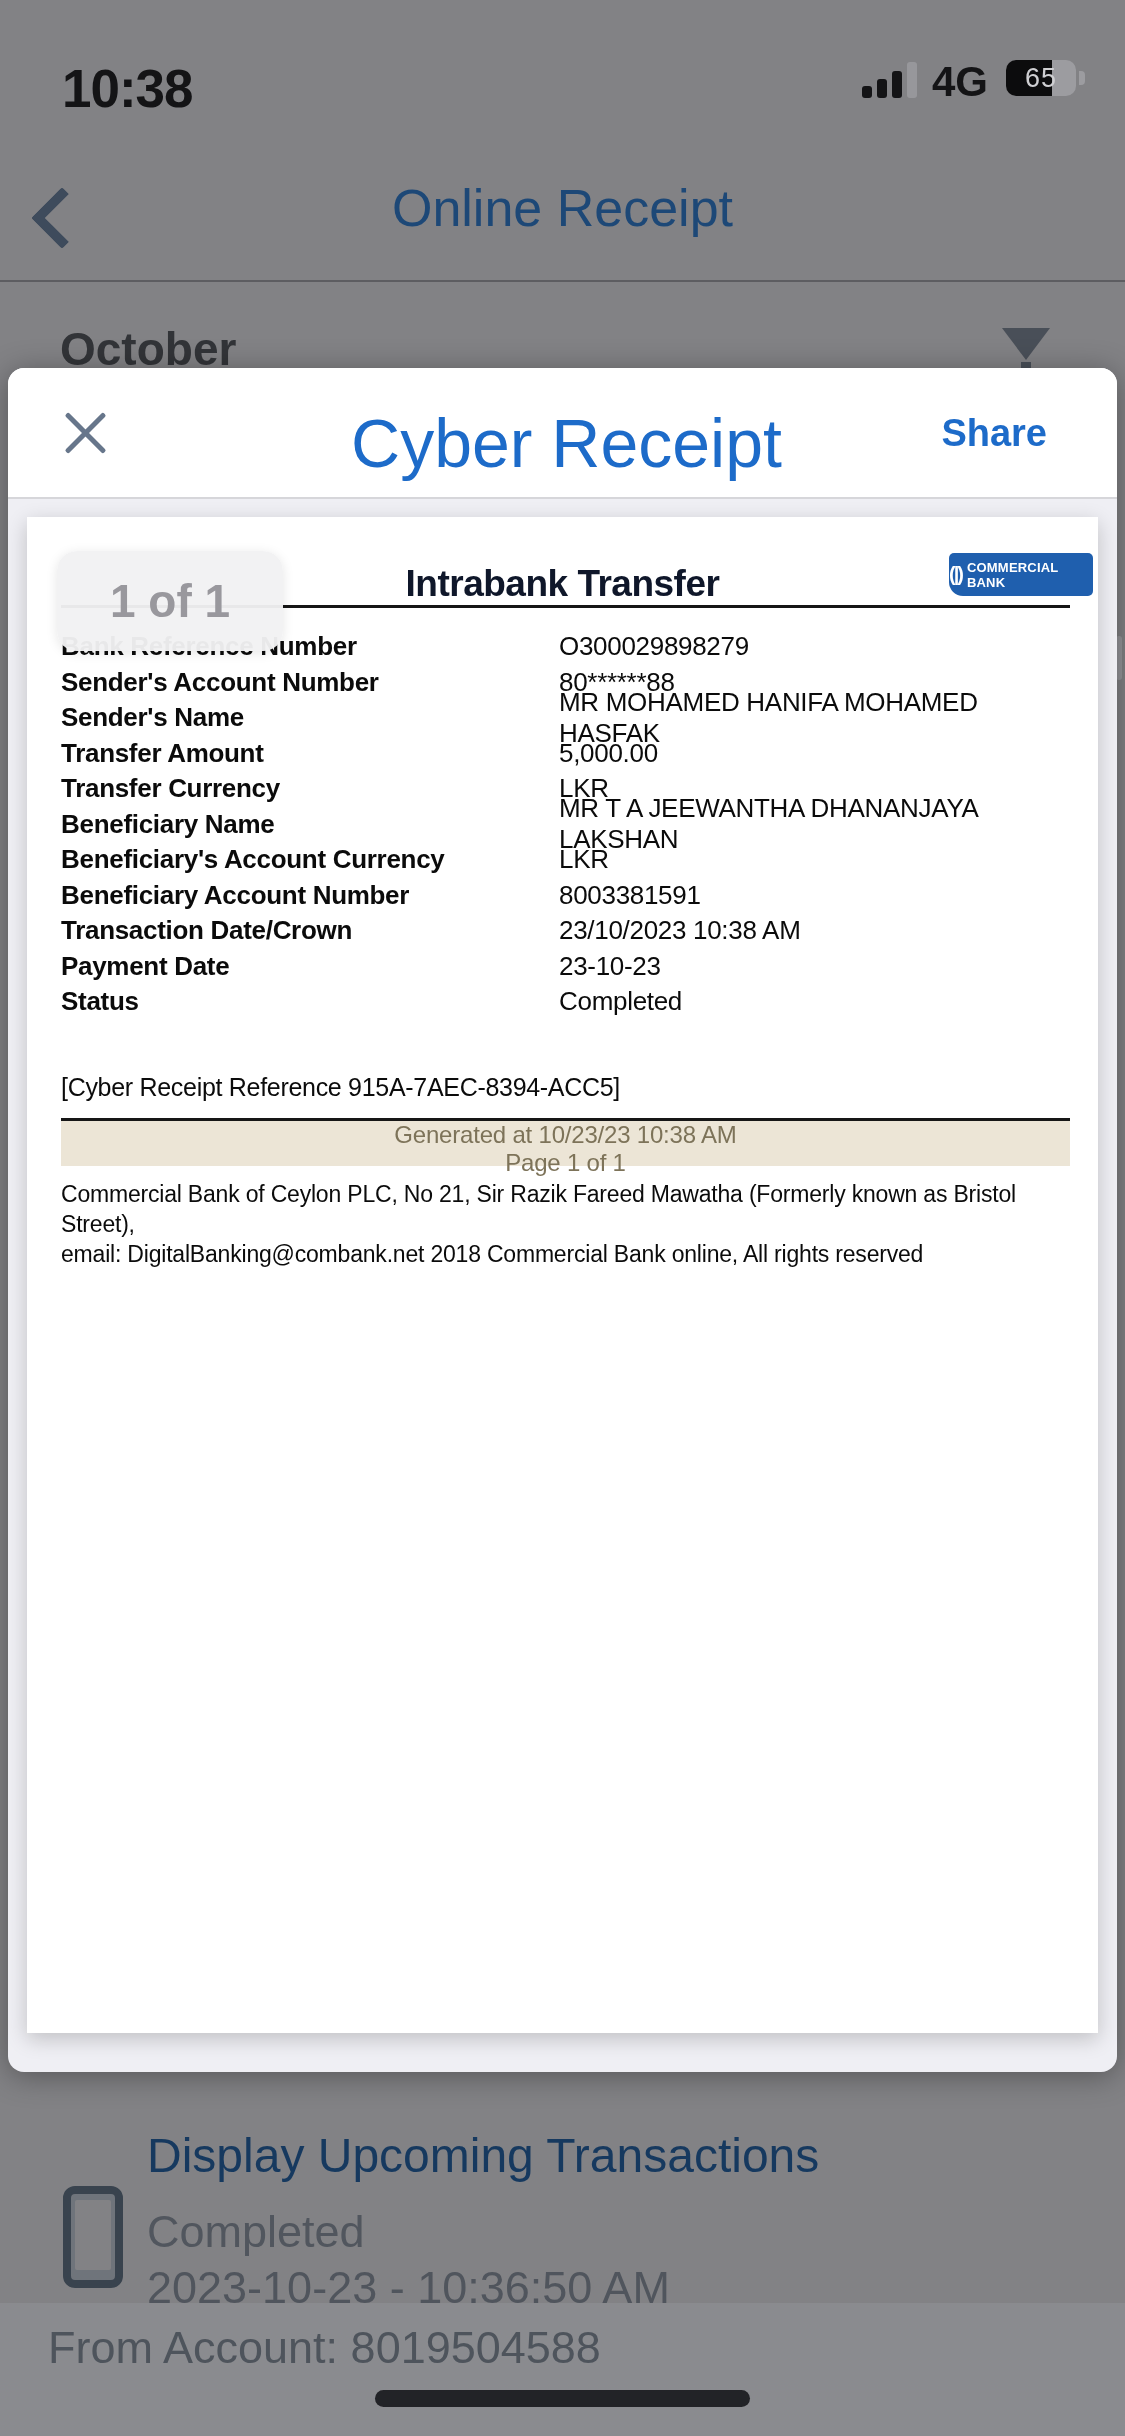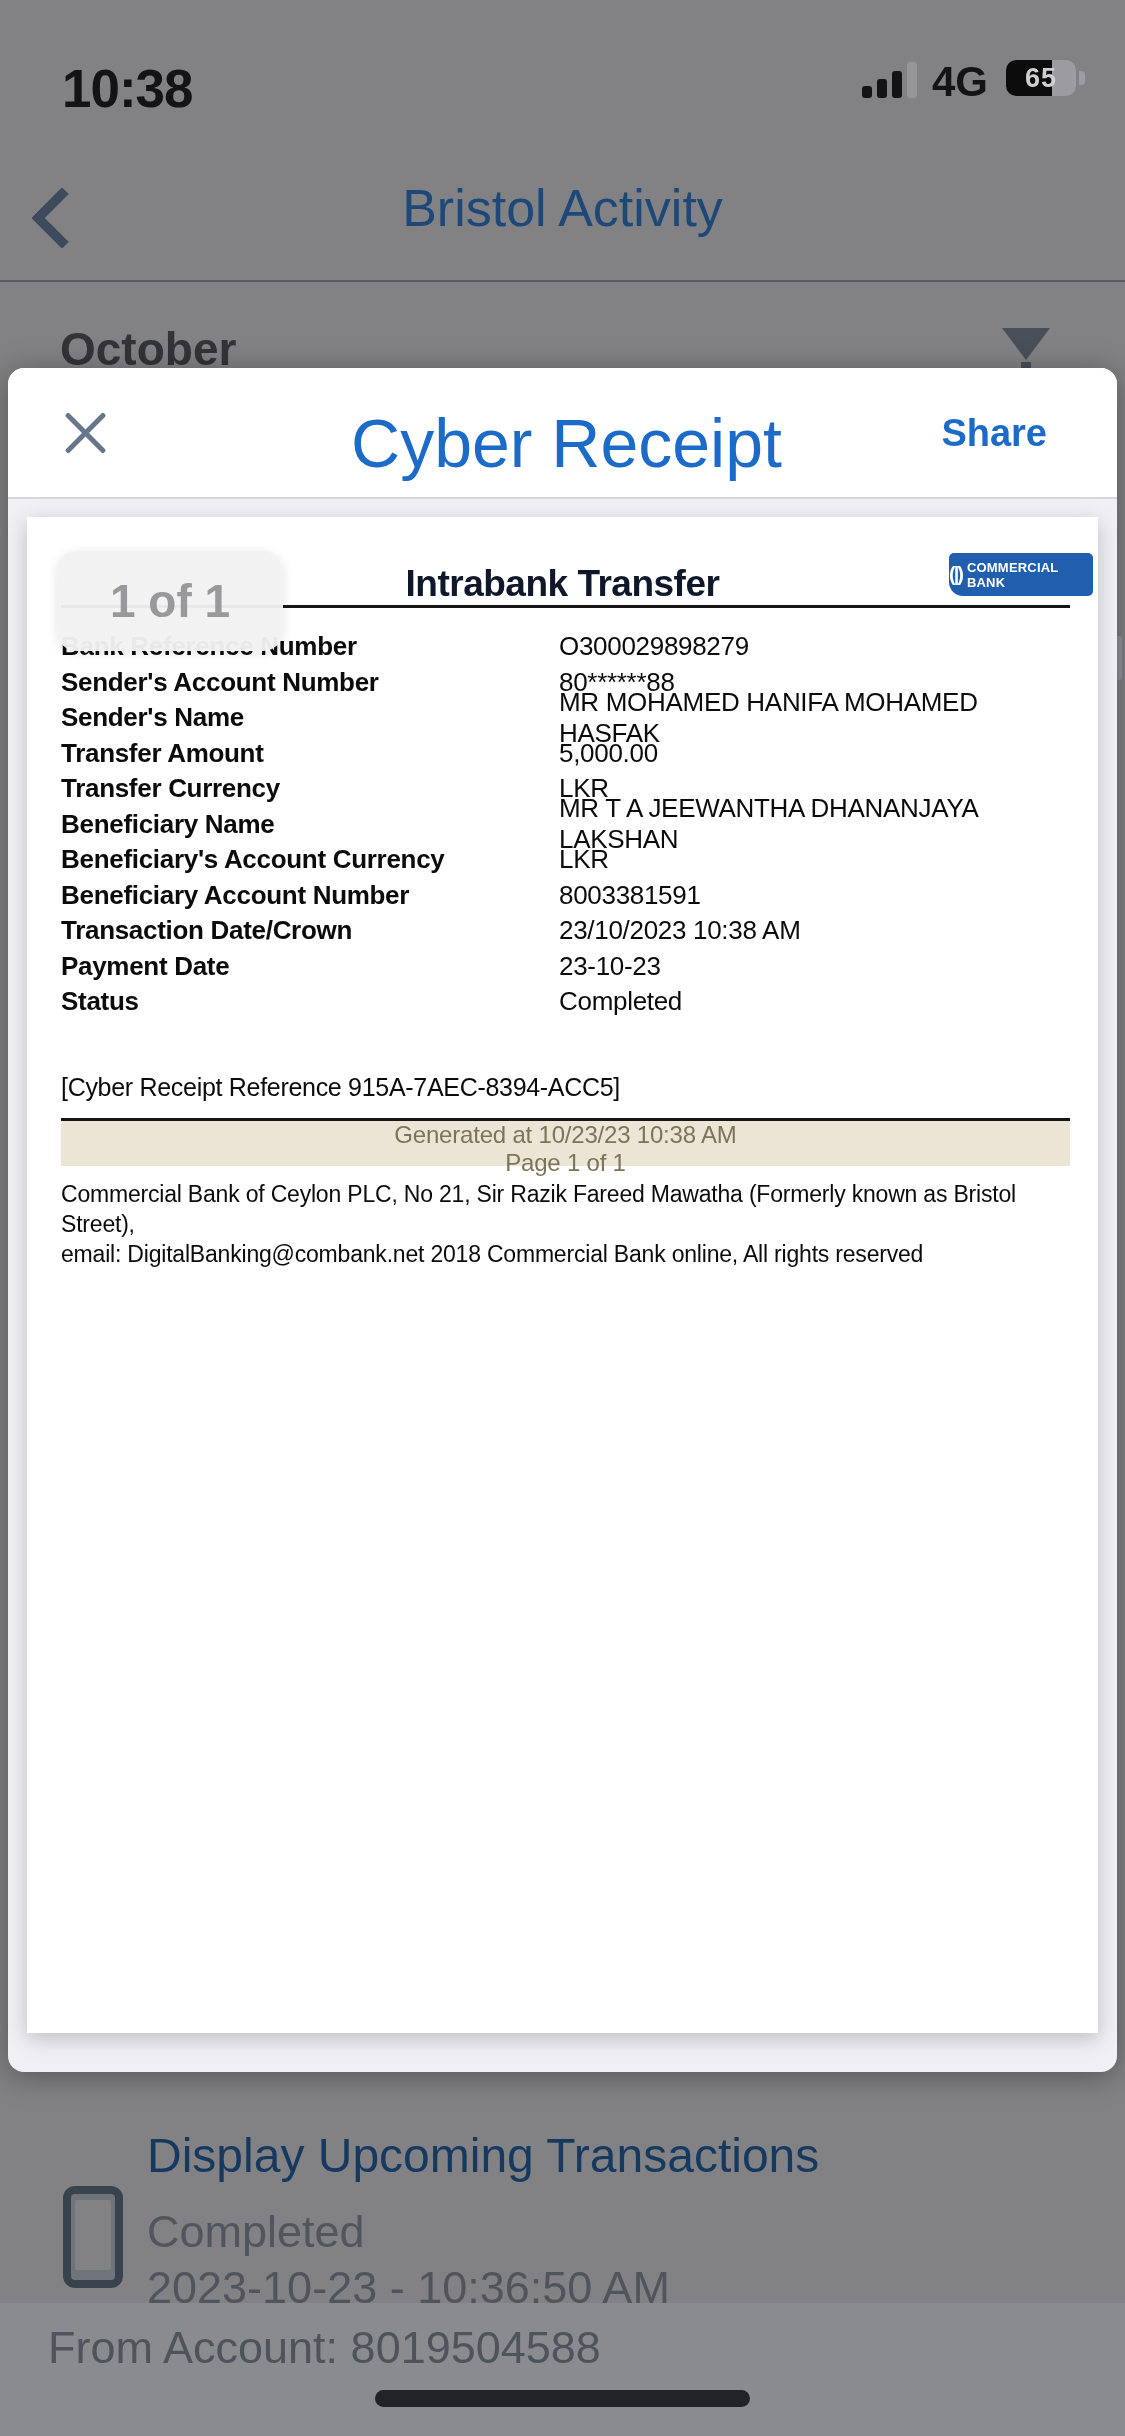--- a/index.html
+++ b/index.html
@@ -15,21 +15,21 @@
   #underlay{position:absolute;inset:0;background:#828285;}
   .statusbar-time{left:62px;top:58px;font-size:53px;font-weight:700;color:#141416;letter-spacing:-1px;}
   .sig{display:flex;align-items:flex-end;gap:5px;left:862px;top:62px;}
   .sig i{display:block;width:10px;background:#141416;border-radius:3px;}
   .sig i.b1{height:12px}.sig i.b2{height:19px}.sig i.b3{height:27px}
   .sig i.b4{height:36px;background:#97979b;}
   .net-label{left:932px;top:58px;font-size:42px;font-weight:600;color:#141416;}
   .battery{left:1006px;top:60px;width:70px;height:36px;border-radius:10px;background:#9c9ca0;overflow:hidden;}
   .battery .fill{position:absolute;left:0;top:0;bottom:0;width:65%;background:#0c0c0d;}
   .battery .pct{position:absolute;inset:0;display:flex;align-items:center;justify-content:center;
-    font-size:27px;font-weight:700;color:#cfcfd2;letter-spacing:1px;}
+    font-size:27px;font-weight:400;color:#cfcfd2;letter-spacing:1px;}
   .battery-tip{left:1079px;top:71px;width:6px;height:14px;border-radius:0 4px 4px 0;background:#9c9ca0;}
 
   .back-chevron{left:40px;top:196px;width:34px;height:34px;
     border-left:10px solid #3e4b5c;border-bottom:10px solid #3e4b5c;
     transform:rotate(45deg);border-radius:3px;}
   .nav-title{left:0;top:178px;width:1125px;text-align:center;font-size:52px;color:#1d4877;}
   .nav-divider{left:0;top:280px;width:1125px;height:2px;background:#5d5d61;}
 
   .month-label{left:60px;top:322px;font-size:46px;font-weight:700;color:#323438;}
   .funnel-tri{left:1002px;top:328px;width:0;height:0;
@@ -96,21 +96,21 @@
       <i class="b4"></i>
   </div>
   <div class="abs net-label">4G</div>
   <div class="abs battery">
     <div class="fill"></div>
     <div class="pct">65</div>
   </div>
   <div class="abs battery-tip"></div>
 
   <div class="abs back-chevron"></div>
-  <div class="abs nav-title">Bristol Activity</div>
+  <div class="abs nav-title">Online Receipt</div>
   <div class="abs nav-divider"></div>
 
   <div class="abs month-label">October</div>
   <div class="abs funnel-tri"></div>
   <div class="abs funnel-stem"></div>
   <div class="abs underlay-scrollbar"></div>
 
   <div class="abs txn-title">Display Upcoming Transactions</div>
   <div class="abs phone-icon"></div>
   <div class="abs txn-status">Completed</div>

